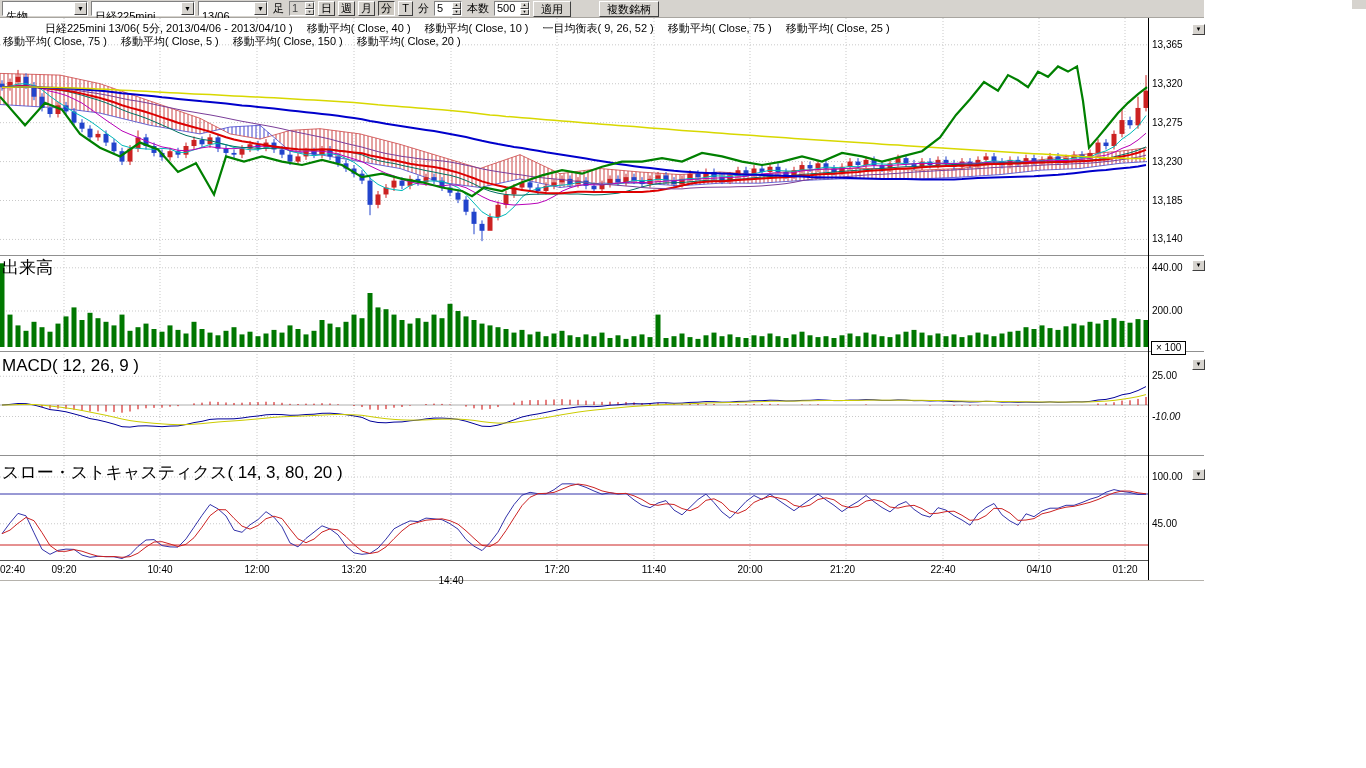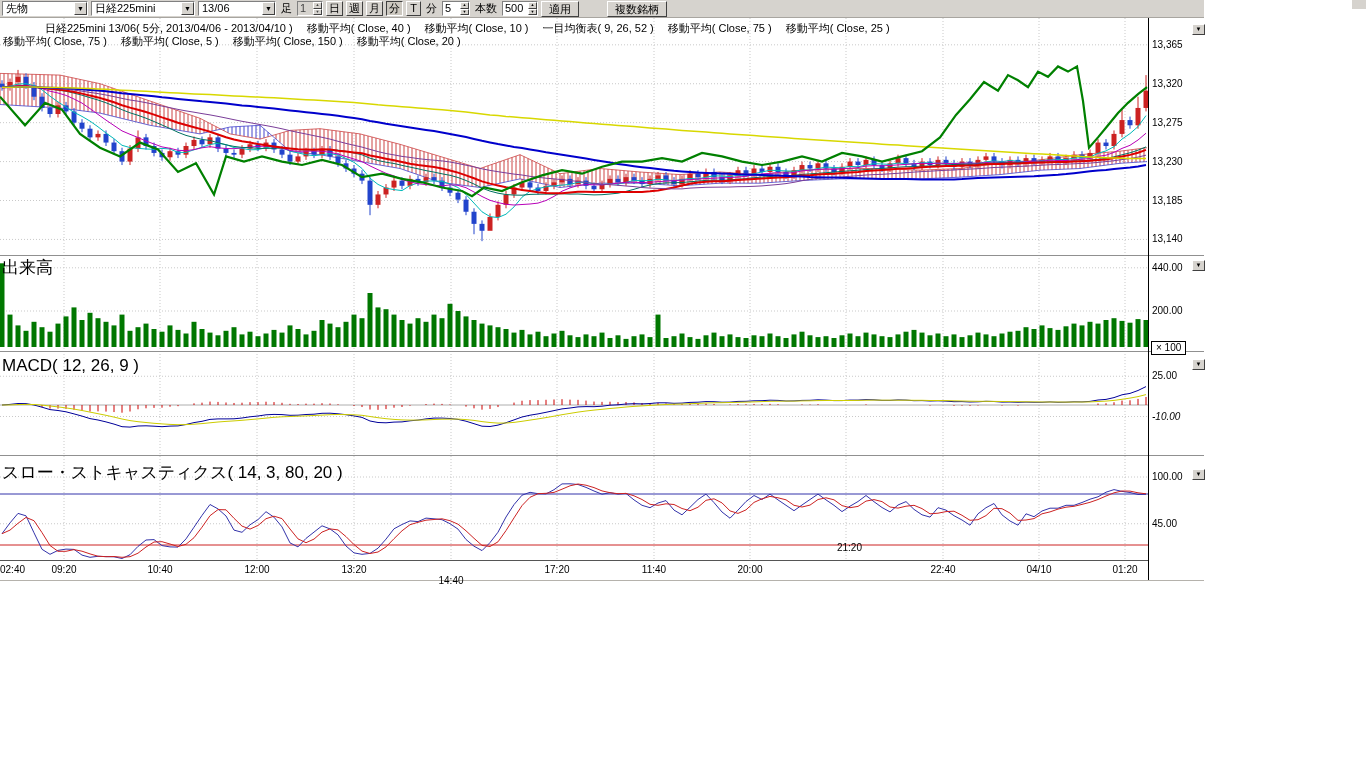--- a/index.html
+++ b/index.html
@@ -3,21 +3,21 @@
 <meta charset="utf-8">
 <style>
   html,body{margin:0;padding:0;background:#fff;}
   #app{position:relative;width:1366px;height:768px;background:#fff;overflow:hidden;
        font-family:"Liberation Sans","DejaVu Sans",sans-serif;font-size:11px;color:#000;}
   
   #toolbar{position:absolute;left:0;top:0;width:1204px;height:18px;background:#d6d3ce;
            border-bottom:1px solid #a8a5a0;display:flex;align-items:center;gap:3px;
            padding:1px 2px;box-sizing:border-box;}
   .combo{display:flex;height:15px;background:#fff;border:1px solid;border-color:#808080 #fff #fff #808080;align-items:stretch;box-sizing:border-box;}
-  .combo .cv{flex:1;padding:0 3px;line-height:13px;white-space:nowrap;overflow:hidden;}
+  .combo .cv{flex:1;padding:8px 3px;line-height:13px;white-space:nowrap;overflow:hidden;}
   .combo .cb{width:13px;background:#d6d3ce;border:1px solid;border-color:#fff #404040 #404040 #fff;
              font-size:7px;line-height:11px;text-align:center;box-sizing:border-box;}
   .tl{margin:0 2px;white-space:nowrap;}
   .spin{display:flex;height:15px;border:1px solid;border-color:#808080 #fff #fff #808080;
         background:#fff;align-items:stretch;box-sizing:border-box;}
   .spin.muted{background:#d6d3ce;color:#444;}
   .spin .sv{flex:1;padding:0 2px;line-height:13px;text-align:left;}
   .sparr{display:flex;flex-direction:column;width:9px;}
   .sparr i{font-style:normal;flex:1;background:#d6d3ce;border:1px solid;
            border-color:#fff #404040 #404040 #fff;font-size:4px;line-height:4px;text-align:center;box-sizing:border-box;}
@@ -50,21 +50,21 @@
 
   <div id="toolbar">
     <div class="combo" style="width:86px">
       <span class="cv">先物</span>
       <span class="cb">▼</span>
     </div>
     <div class="combo" style="width:104px">
       <span class="cv">日経225mini</span>
       <span class="cb">▼</span>
     </div>
-    <div class="combo" style="width:78px">
+    <div class="combo" style="width:70px">
       <span class="cv">13/06</span>
       <span class="cb">▼</span>
     </div>
     <span class="tl">足</span>
     <div class="spin muted" style="width:26px">
       <span class="sv">1</span>
       <span class="sparr">
           <i>▲</i>
           <i>▼</i>
         </span>
@@ -994,21 +994,21 @@
         <div class="axlab" style="left: 1152px; top: 517.75px;">45.00</div>
         <div class="tlab" style="left: 0px; top: 564px;">02:40</div>
         <div class="tlab" style="left: 48px; top: 564px; width: 32px; text-align: center;">09:20</div>
         <div class="tlab" style="left: 144px; top: 564px; width: 32px; text-align: center;">10:40</div>
         <div class="tlab" style="left: 241px; top: 564px; width: 32px; text-align: center;">12:00</div>
         <div class="tlab" style="left: 338px; top: 564px; width: 32px; text-align: center;">13:20</div>
         <div class="tlab" style="left: 435px; top: 564px; width: 32px; text-align: center; margin-top: 11px;">14:40</div>
         <div class="tlab" style="left: 541px; top: 564px; width: 32px; text-align: center;">17:20</div>
         <div class="tlab" style="left: 638px; top: 564px; width: 32px; text-align: center;">11:40</div>
         <div class="tlab" style="left: 734px; top: 564px; width: 32px; text-align: center;">20:00</div>
-        <div class="tlab" style="left: 830px; top: 542px; width: 32px; text-align: right;">21:20</div>
+        <div class="tlab" style="left: 830px; top: 564px; width: 32px; text-align: left;">21:20</div>
         <div class="tlab" style="left: 927px; top: 564px; width: 32px; text-align: center;">22:40</div>
         <div class="tlab" style="left: 1023px; top: 564px; width: 32px; text-align: center;">04/10</div>
         <div class="tlab" style="left: 1109px; top: 564px; width: 32px; text-align: center;">01:20</div>
         <div class="pbtn2" style="top: 24px;">▼</div>
         <div class="pbtn2" style="top: 260px;">▼</div>
         <div class="pbtn2" style="top: 359px;">▼</div>
         <div class="pbtn2" style="top: 469px;">▼</div>
       </div>
   </div>
 

